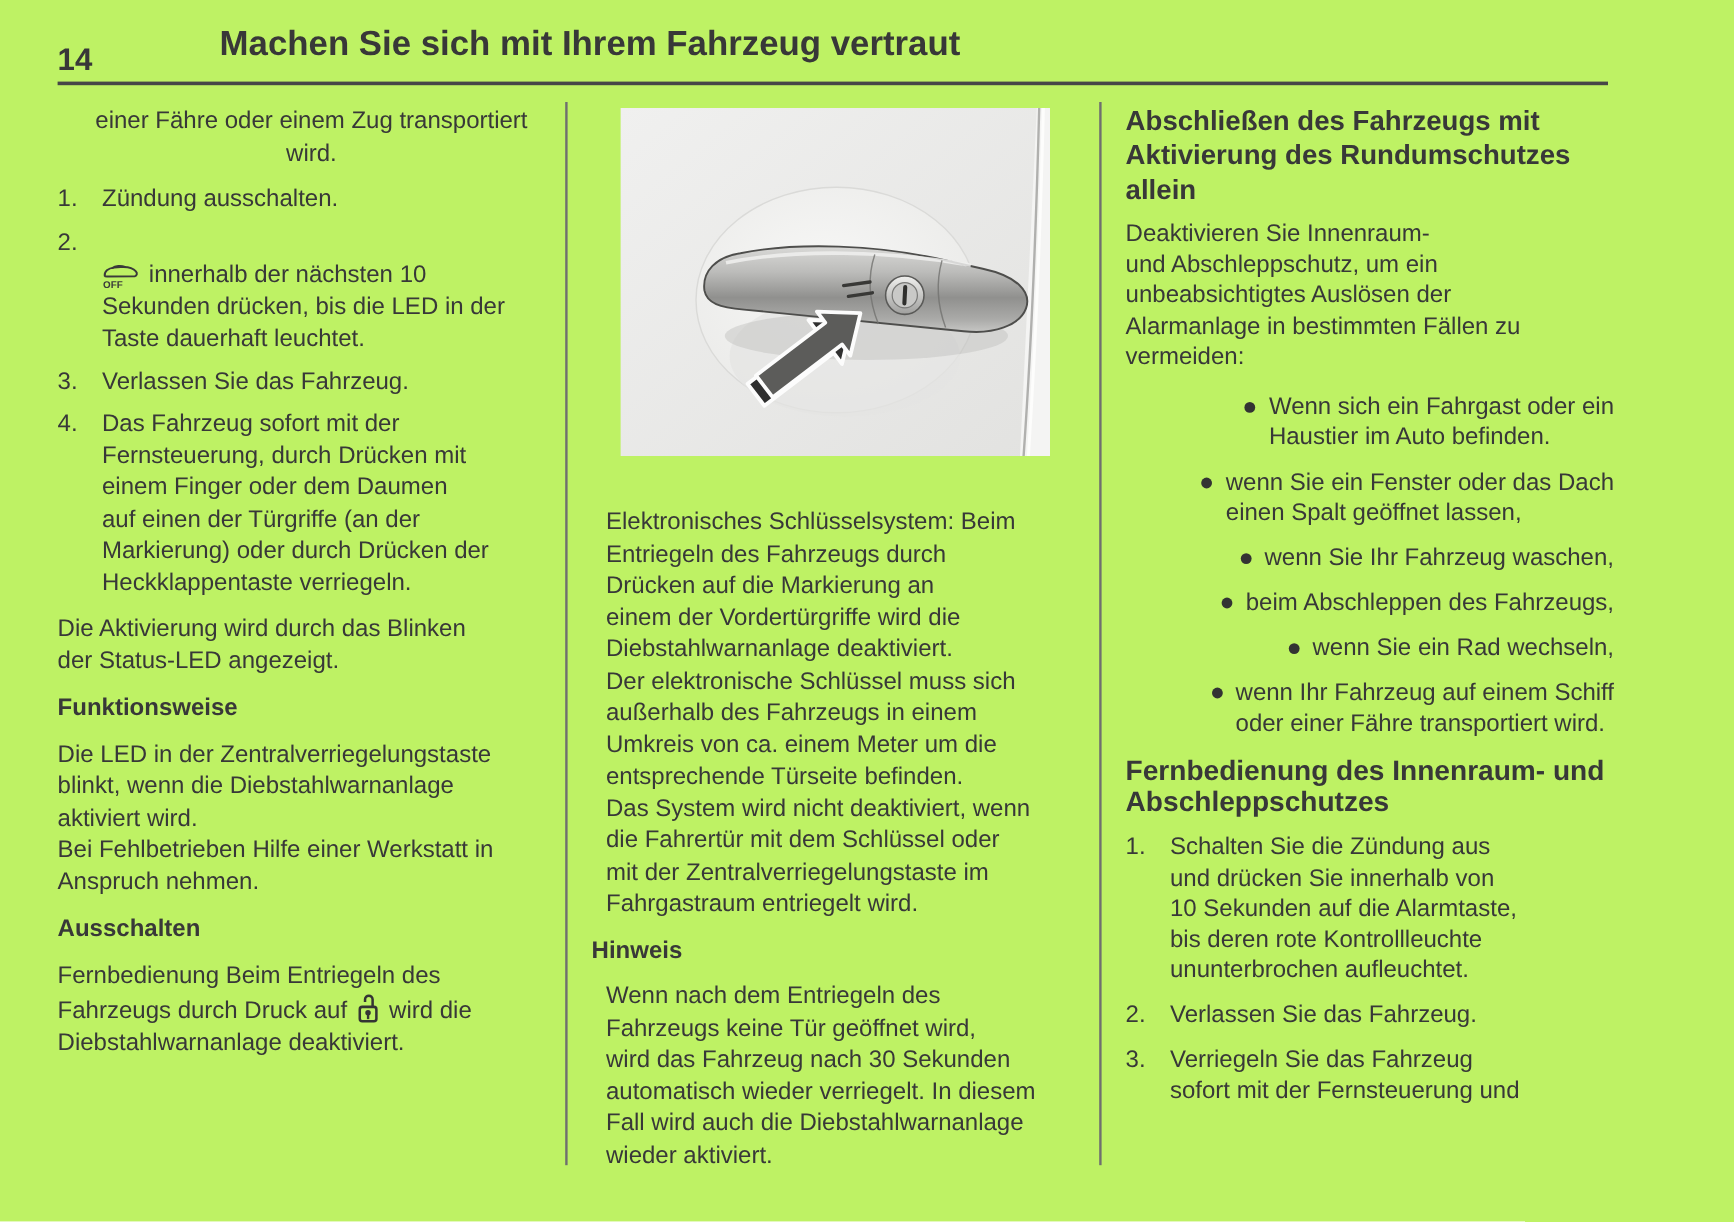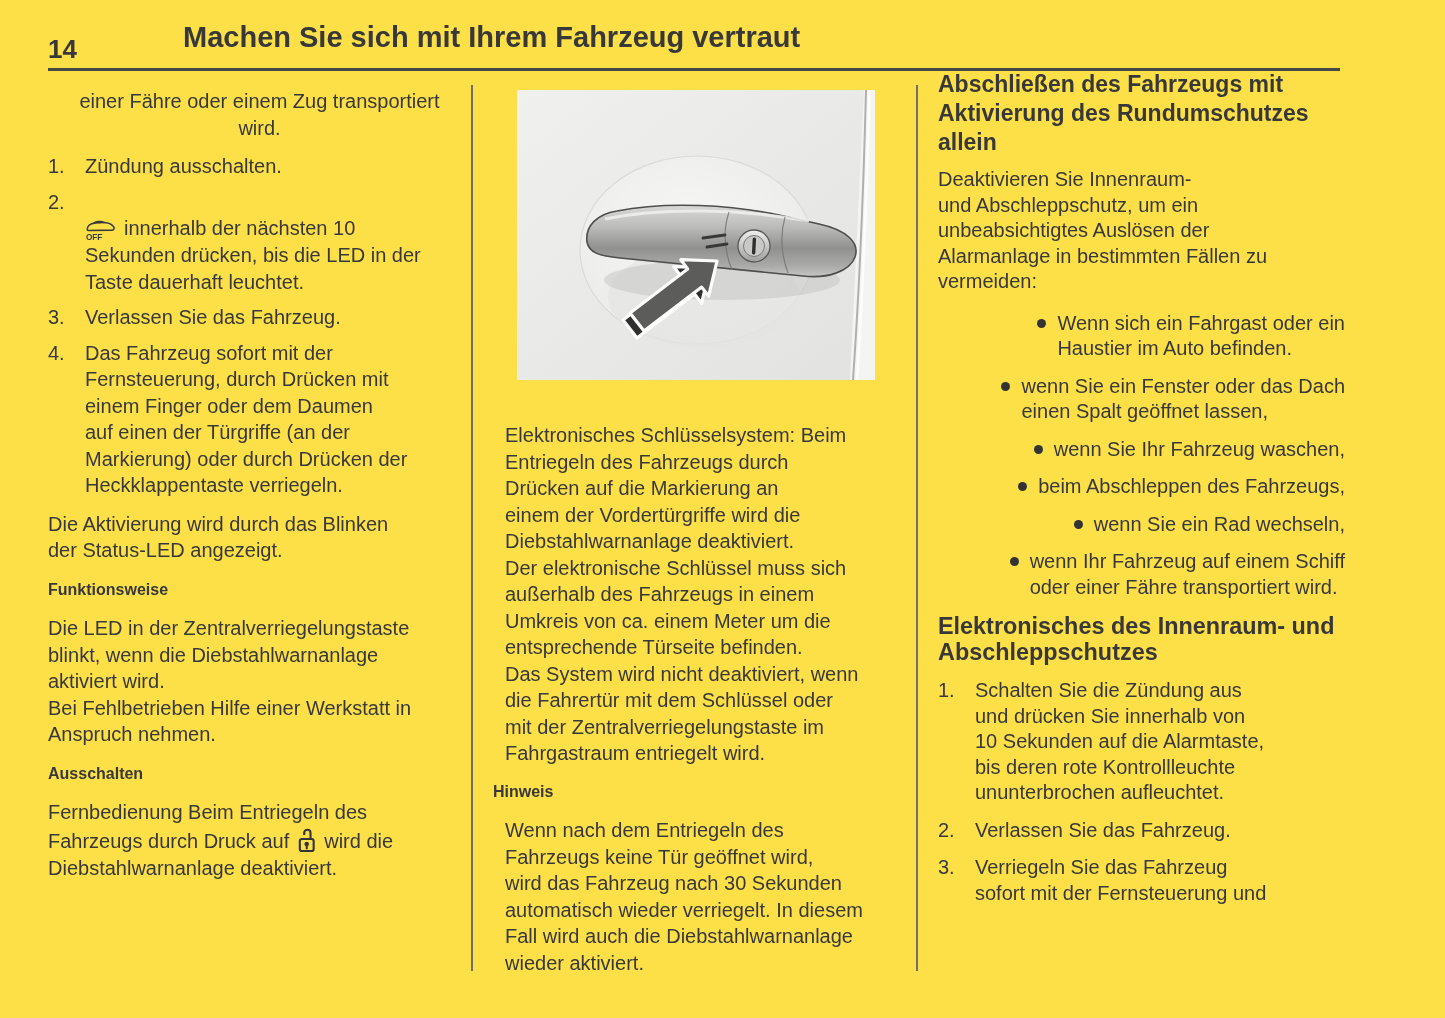--- a/index.html
+++ b/index.html
@@ -2,42 +2,42 @@
 <html lang="de"><head>
 <meta charset="utf-8">
 <style>
   html,body { margin:0; padding:0; background:#ffffff; }
   body {
     width:1445px; height:1018px; position:relative;
     font-family:"Liberation Sans","DejaVu Sans",sans-serif;
     color:#383838;
     -webkit-font-smoothing:antialiased;
   }
-  .page { position:relative; width:1445px; height:1018px; overflow:hidden; background:#fde047; }
+  .page { position:relative; width:1445px; height:1018px; overflow:hidden; background:#bef264; }
 
   
   .pagenum  { position:absolute; left:48px; top:34px; font-size:26px; font-weight:bold; }
   .chapter  { position:absolute; left:183px; top:21px; font-size:29px; font-weight:bold; margin:0; white-space:nowrap; }
   .rule     { position:absolute; left:48px; top:68px; width:1292px; height:3px; background:#474747; }
 
   
   .divider  { position:absolute; top:85px; height:886px; width:2px; background:#6f6f6f; }
   .d1 { left:471px; }
   .d2 { left:916px; }
 
   
   .col  { position:absolute; font-size:20px; line-height:26.5px; }
   .col1 { left:48px;  top:88px; width:423px; }
   .col2 { left:493px; top:90px; width:400px; }
-  .col3 { left:938px; top:70px; width:407px; line-height:25.5px; }
+  .col3 { left:938px; top:86px; width:407px; line-height:25.5px; }
 
   .pre { white-space:pre-line; }
   p { margin:0 0 13px 0; }
   p.tight { margin:12px; }
-  .h3 { font-weight:bold; font-size:16px; margin:0 0 12px 0; }
+  .h3 { font-weight:bold; font-size:20px; margin:0 0 12px 0; }
   .h3.tight { margin:0; }
   .intro { margin-bottom:12px;text-align:center; }
 
   .steps { margin:0 0 12px 0; padding:0; list-style:none; }
   .step  { display:flex; margin-bottom:9px; }
   .step .num { flex:0 0 37px; }
   .step .txt { flex:1 1 auto; }
   .col3 .steps { margin:0; }
   .col3 .step { margin-bottom:12px; }
 
@@ -233,21 +233,21 @@
         <span class="dot"></span>
         <span class="pre">wenn Sie ein Rad wechseln,</span>
       </li>
       <li class="bullet">
         <span class="dot"></span>
         <span class="pre">wenn Ihr Fahrzeug auf einem Schiff
 oder einer Fähre transportiert wird.</span>
       </li>
     </ul>
 
-    <h3 class="subheading pre">Elektronisches des Innenraum- und
+    <h3 class="subheading pre">Fernbedienung des Innenraum- und
 Abschleppschutzes</h3>
 
     <ol class="steps">
       <li class="step">
         <span class="num">1.</span>
         <span class="txt pre">Schalten Sie die Zündung aus
 und drücken Sie innerhalb von
 10 Sekunden auf die Alarmtaste,
 bis deren rote Kontrollleuchte
 ununterbrochen aufleuchtet.</span>

